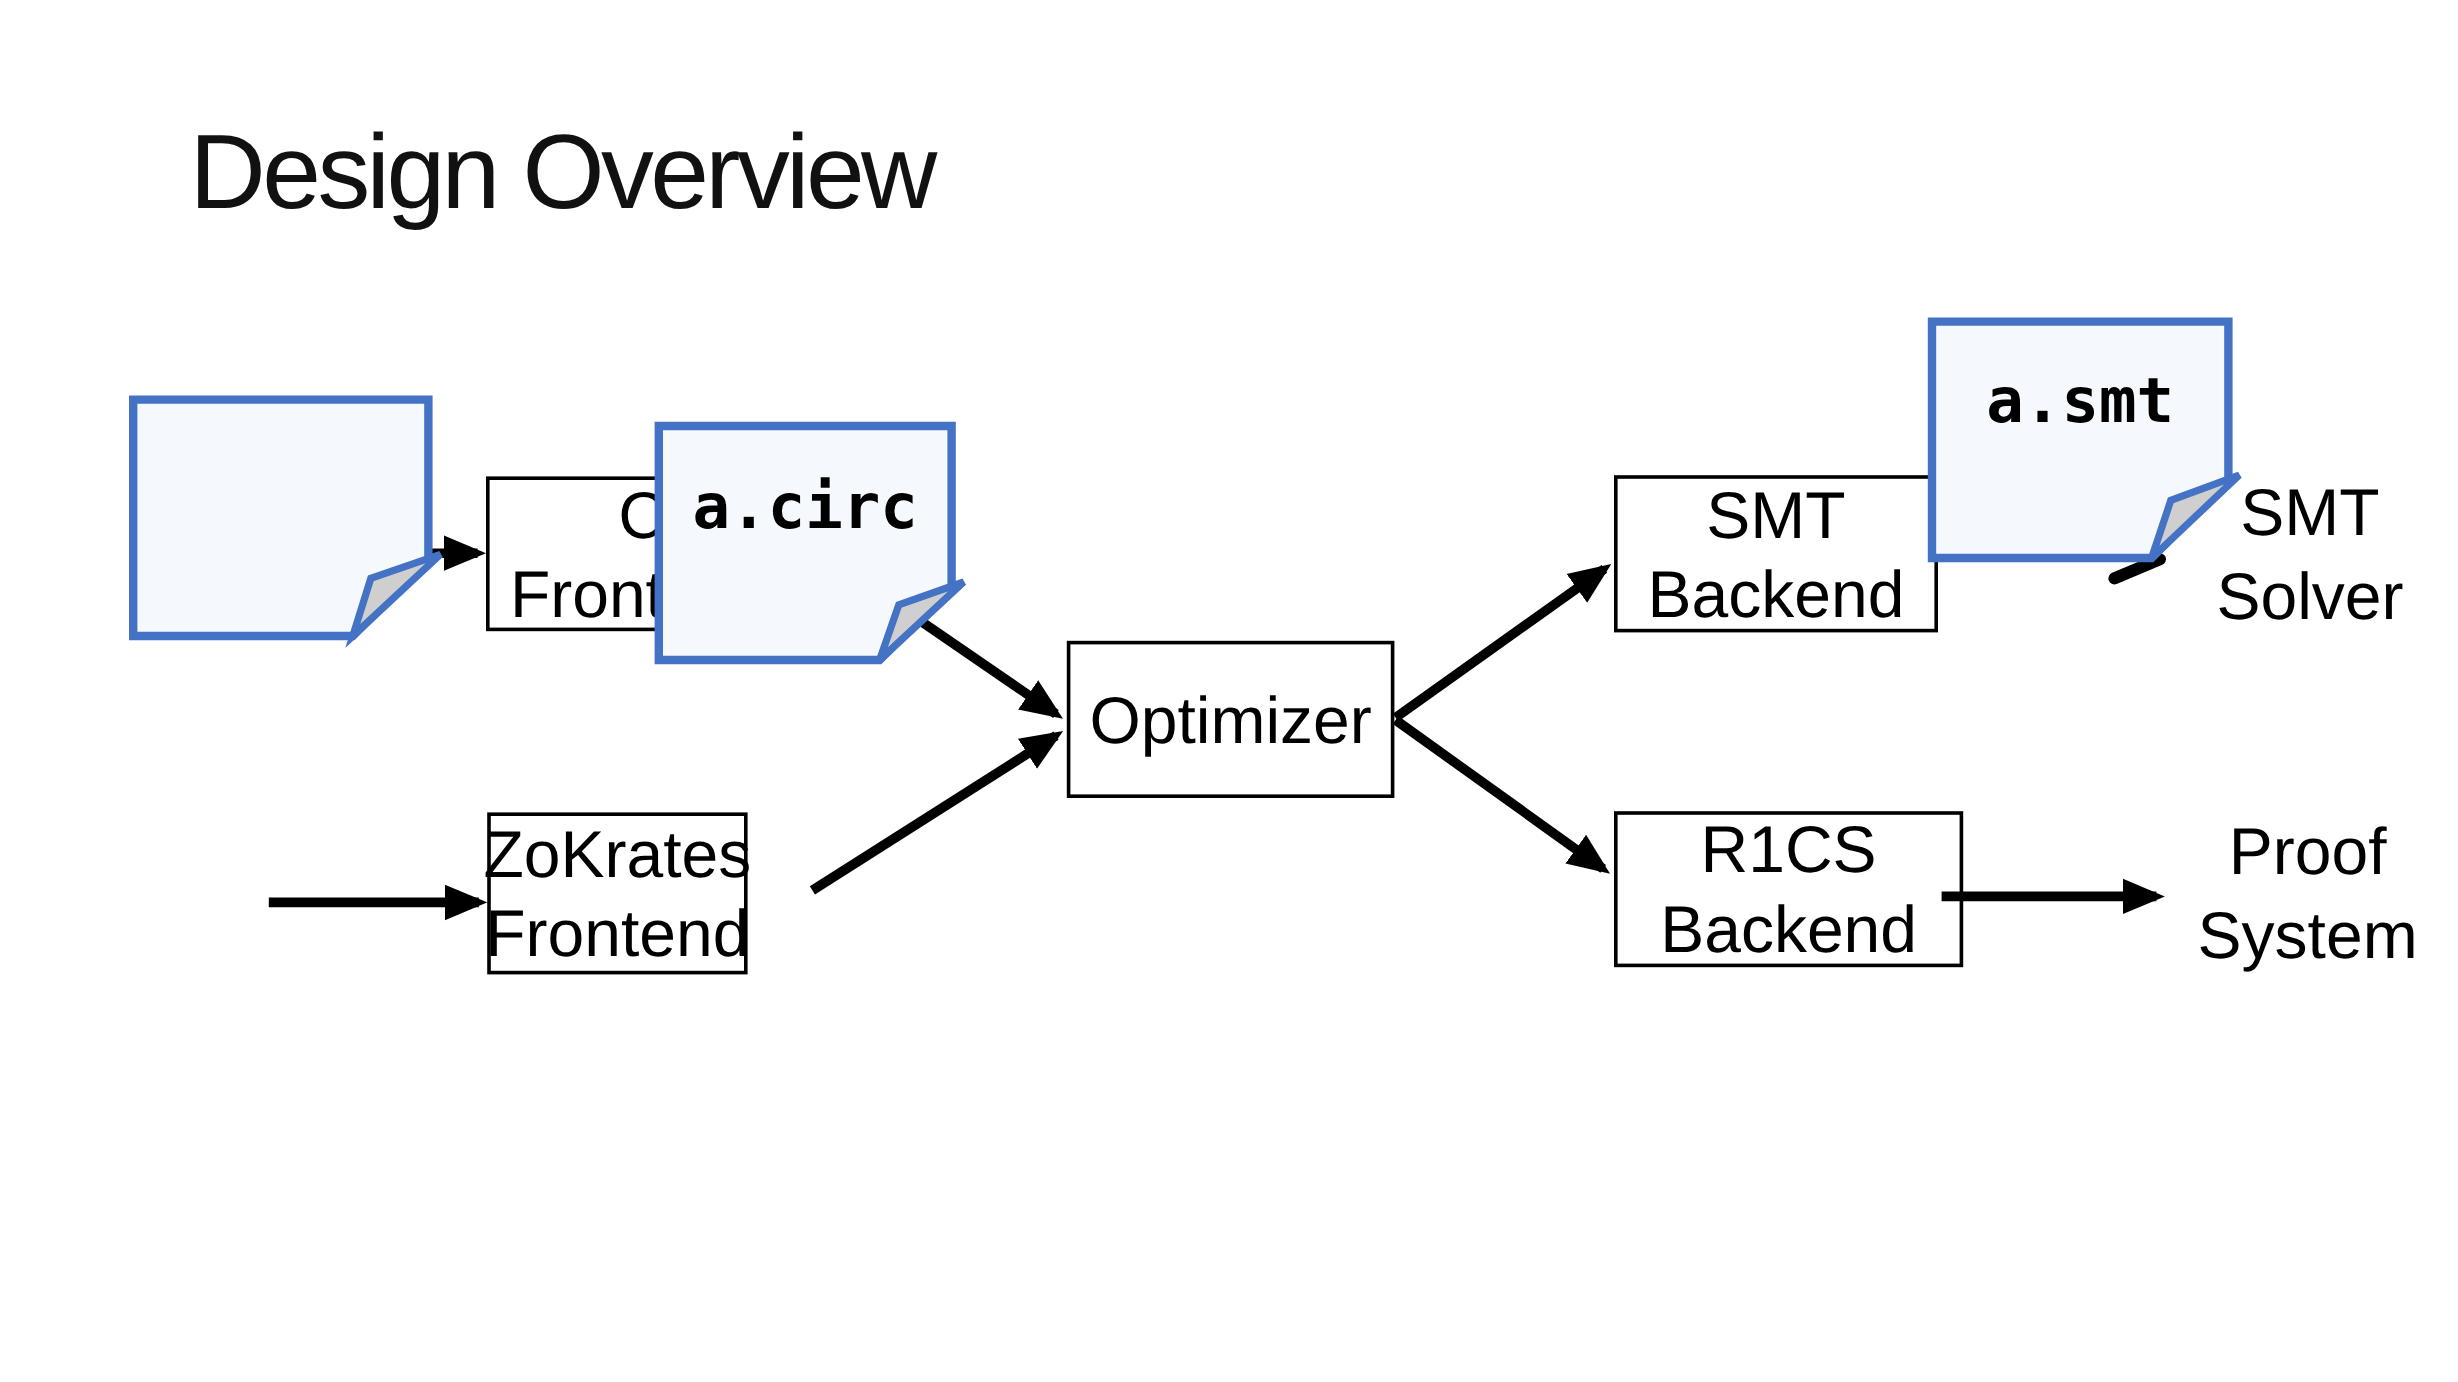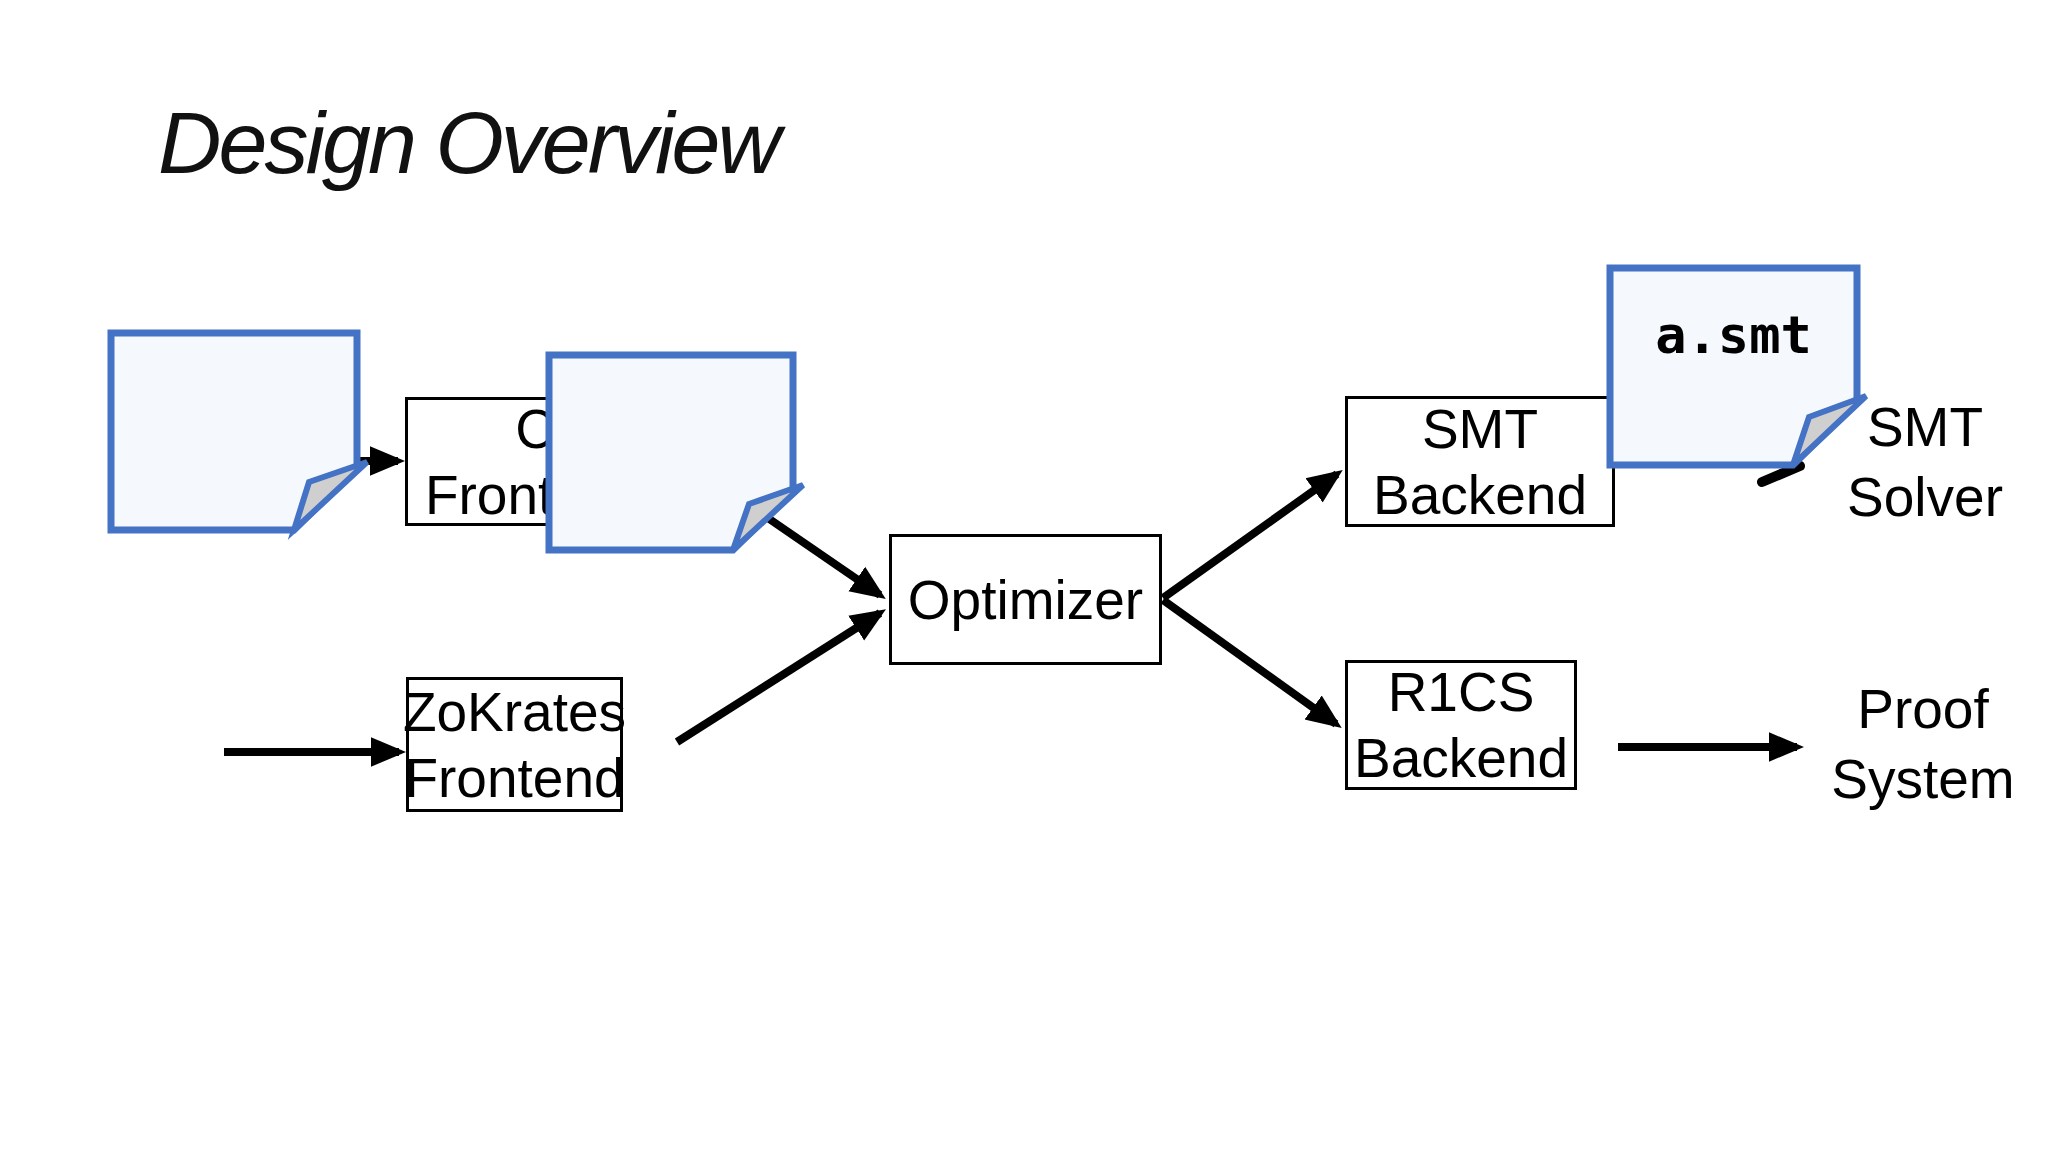--- a/index.html
+++ b/index.html
@@ -3,21 +3,21 @@
 <meta charset="utf-8">
 <style>
   html,body{margin:0;padding:0;background:#ffffff;}
   .slide{
     position:relative;width:2048px;height:1152px;background:#ffffff;
     font-family:"Liberation Sans",sans-serif;color:#000;overflow:hidden;
   }
   .title{
     position:absolute;left:158px;top:92px;margin:0;
     font-size:88px;font-weight:300;letter-spacing:-3px;color:#111;
-    font-family:"Liberation Sans",sans-serif;white-space:nowrap;font-style:italic;
+    font-family:"Liberation Sans",sans-serif;white-space:nowrap;
   }
   .box{
     position:absolute;background:#ffffff;border:3px solid #000;
     display:flex;align-items:center;justify-content:center;box-sizing:border-box;
     z-index:1;
   }
   .box-label{
     font-size:55px;line-height:66px;text-align:center;white-space:pre-line;color:#000;
   }
   .layer{position:absolute;left:0;top:0;z-index:2;}
@@ -50,21 +50,21 @@
 
   <div class="box" style="left:889px;top:534px;width:273px;height:131px">
     <span class="box-label">Optimizer</span>
   </div>
 
   <div class="box" style="left:1345px;top:396px;width:270px;height:131px">
     <span class="box-label">SMT
 Backend</span>
   </div>
 
-  <div class="box" style="left:1345px;top:660px;width:232px;height:130px">
+  <div class="box" style="left:1345px;top:676px;width:291px;height:130px">
     <span class="box-label">R1CS
 Backend</span>
   </div>
 
   <div class="side-label" style="left:1820px;top:394px;width:210px;height:135px">SMT
 Solver</div>
 
   <div class="side-label" style="left:1808px;top:676px;width:230px;height:135px">Proof
 System</div>
 
@@ -93,15 +93,16 @@
       <path d="M549,355 H793 V490 L733,550 H549 Z" fill="#F5F9FD" stroke="#4472C4" stroke-width="7" stroke-linejoin="miter"></path>
       <path d="M733,550 L803,485 L749,504 Z" fill="#CFCFCF" stroke="#4472C4" stroke-width="6" stroke-linejoin="miter"></path>
     </g>
 
     <g>
       <path d="M1610,268 H1857 V401 L1793,465 H1610 Z" fill="#F5F9FD" stroke="#4472C4" stroke-width="7" stroke-linejoin="miter"></path>
       <path d="M1793,465 L1866,396 L1809,417 Z" fill="#CFCFCF" stroke="#4472C4" stroke-width="6" stroke-linejoin="miter"></path>
     </g>
   </svg>
 
+  <div class="note-label" style="left:549px;top:355px;width:244px;height:135px">a.circ</div>
   <div class="note-label" style="left:1610px;top:268px;width:247px;height:133px">a.smt</div>
 
 </div>
 
 </body></html>

